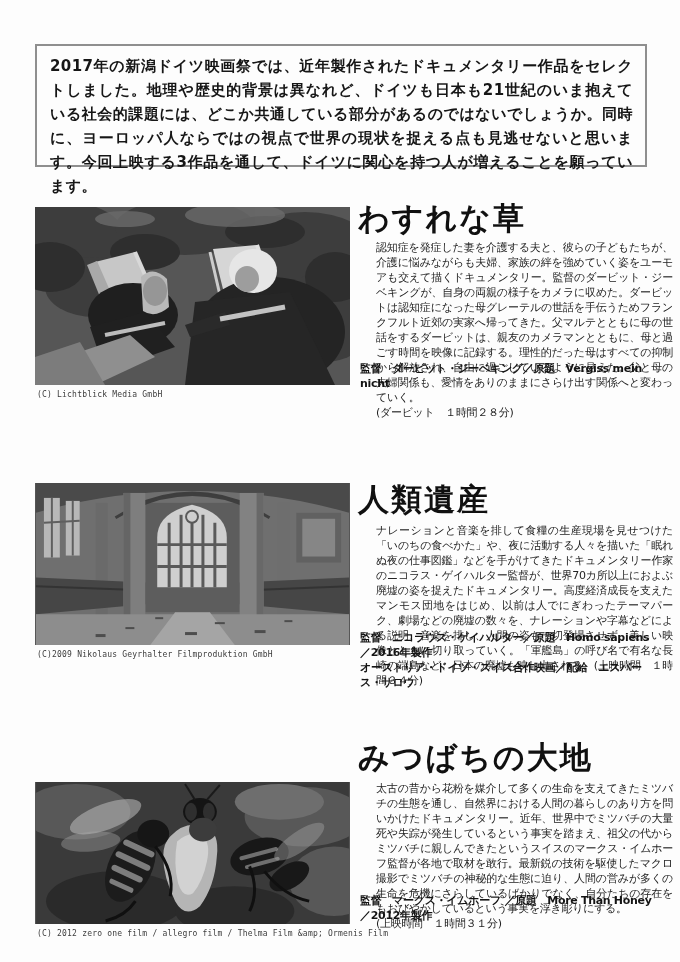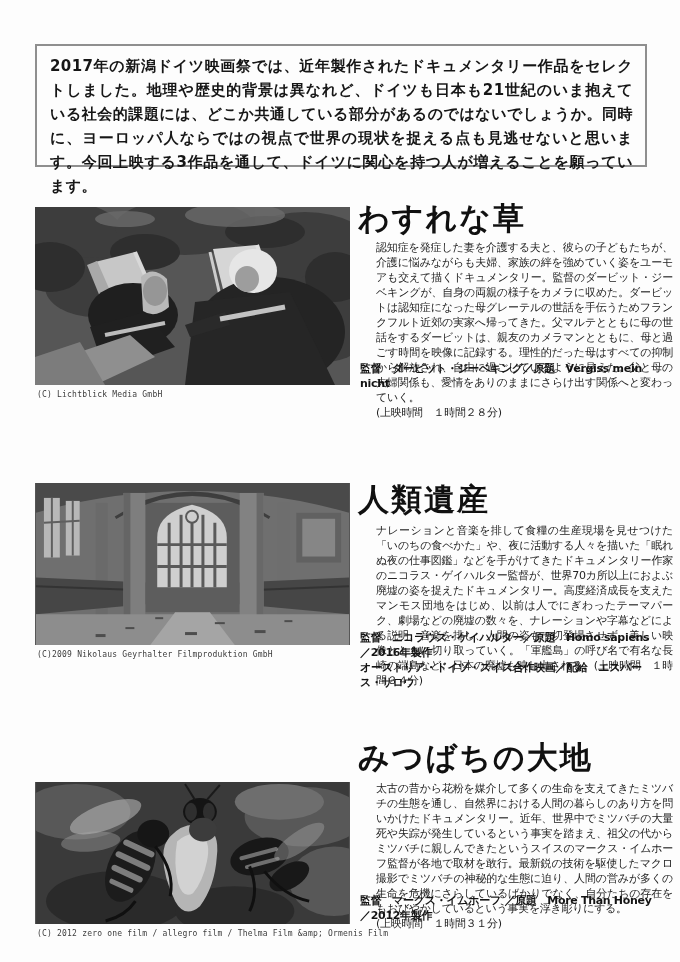--- a/index.html
+++ b/index.html
@@ -107,21 +107,21 @@
         <ellipse cx="218" cy="64" rx="24" ry="22" fill="#e6e6e6"></ellipse>
         <ellipse cx="212" cy="72" rx="12" ry="13" fill="#9d9d9d"></ellipse>
         <polygon points="150,118 190,105 195,118 155,130" fill="#2a2a2a"></polygon>
         <line x1="185" y1="112" x2="250" y2="100" stroke="#c2c2c2" stroke-width="5"></line>
         <line x1="70" y1="128" x2="130" y2="116" stroke="#bdbdbd" stroke-width="4"></line>
         <polygon points="0,150 45,135 70,178 0,178" fill="#7c7c7c"></polygon>
       </svg>
     </div>
     <div class="photo-credit credit-1">(C) Lichtblick Media GmbH</div>
     <h2 class="film-title title-1">わすれな草</h2>
-    <p class="film-desc desc-1"><span>認知症を発症した妻を介護する夫と、彼らの子どもたちが、介護に悩みながらも夫婦、家族の絆を強めていく姿をユーモアも交えて描くドキュメンタリー。監督のダービット・ジーベキングが、自身の両親の様子をカメラに収めた。ダービットは認知症になった母グレーテルの世話を手伝うためフランクフルト近郊の実家へ帰ってきた。父マルテとともに母の世話をするダービットは、親友のカメラマンとともに、母と過ごす時間を映像に記録する。理性的だった母はすべての抑制から解放され、自由に過ごしているように見えた。父と母の夫婦関係も、愛情をありのままにさらけ出す関係へと変わっていく。</span><br><span>(上映時間　１時間２８分)</span></p>
+    <p class="film-desc desc-1"><span>認知症を発症した妻を介護する夫と、彼らの子どもたちが、介護に悩みながらも夫婦、家族の絆を強めていく姿をユーモアも交えて描くドキュメンタリー。監督のダービット・ジーベキングが、自身の両親の様子をカメラに収めた。ダービットは認知症になった母グレーテルの世話を手伝うためフランクフルト近郊の実家へ帰ってきた。父マルテとともに母の世話をするダービットは、親友のカメラマンとともに、母と過ごす時間を映像に記録する。理性的だった母はすべての抑制から解放され、自由に過ごしているように見えた。父と母の夫婦関係も、愛情をありのままにさらけ出す関係へと変わっていく。</span><br><span>(ダービット　１時間２８分)</span></p>
     <p class="film-credits credits-1"><span>監督　ダービット・ジーベキング／原題　Vergiss mein nicht</span><br></p>
   </section>
 
   <section>
     <div class="photo photo-2">
       <svg viewBox="0 0 315 163" xmlns="http://www.w3.org/2000/svg">
         <rect width="315" height="163" fill="#6f6f6f"></rect>
         <path d="M0,0 H315 V30 Q240,8 157,8 Q75,8 0,30 Z" fill="#4a4a4a"></path>
         <rect x="110" y="20" width="95" height="110" fill="#5d5d5d"></rect>
         <path d="M122,105 V55 Q122,30 157,22 Q192,30 192,55 V105 Z" fill="#cfcfcf"></path>

